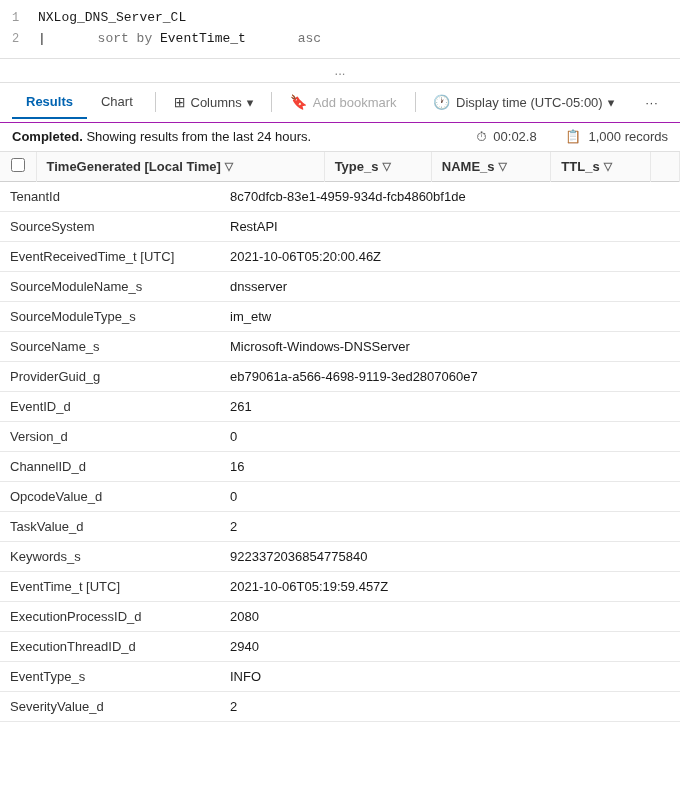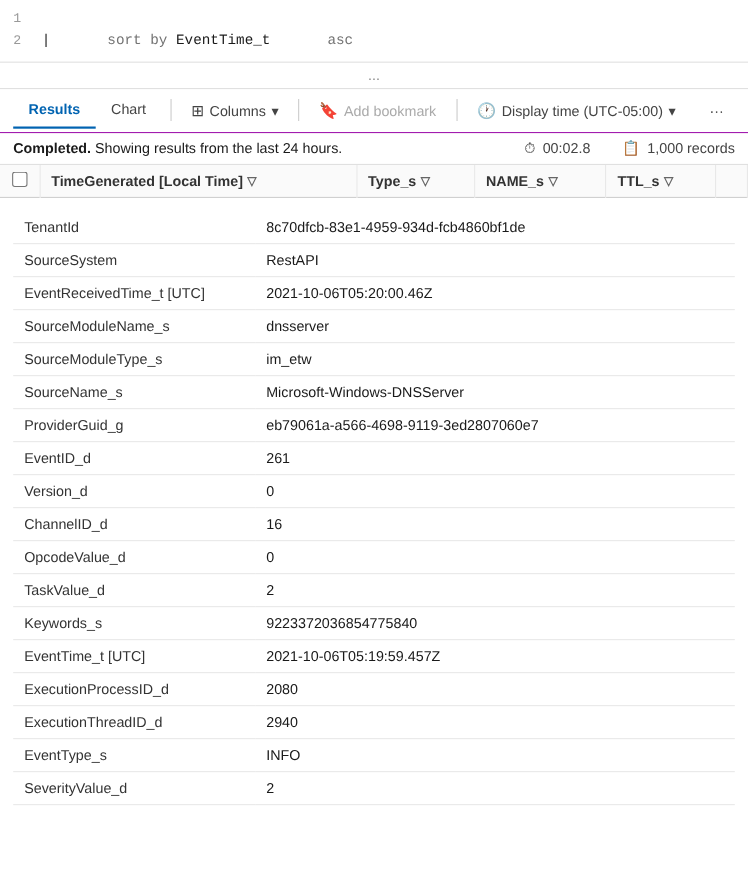--- a/index.html
+++ b/index.html
@@ -180,20 +180,21 @@
     .col-header-row th {
       background: #fafafa;
     }
   </style>
 </head>
 <body>
 
 <div class="query-editor">
   <div class="query-line">
     <span class="line-num">1</span>
+    <span class="query-text">NXLog_DNS_Server_CL</span>
   </div>
   <div class="query-line">
     <span class="line-num">2</span>
     <span class="query-text">| <span class="query-keyword">sort by</span> EventTime_t <span class="query-keyword">asc</span></span>
   </div>
 </div>
 
 <div class="ellipsis-row">...</div>
 
 <div class="toolbar">
@@ -270,21 +271,21 @@
             <span>TTL_s</span>
             <span class="filter-icon">▽</span>
           </span>
         </th>
         <th style="min-width:20px;"></th>
       </tr>
     </thead>
     <tbody>
 
       <tr>
-        <td colspan="6" style="padding:12px;">
+        <td colspan="6" style="padding:0;">
           <table class="detail-table">
             <tbody id="detail-tbody">
             <tr>
                   <td>TenantId</td>
                   <td>8c70dfcb-83e1-4959-934d-fcb4860bf1de</td>
                 </tr>
                 <tr>
                   <td>SourceSystem</td>
                   <td>RestAPI</td>
                 </tr>

